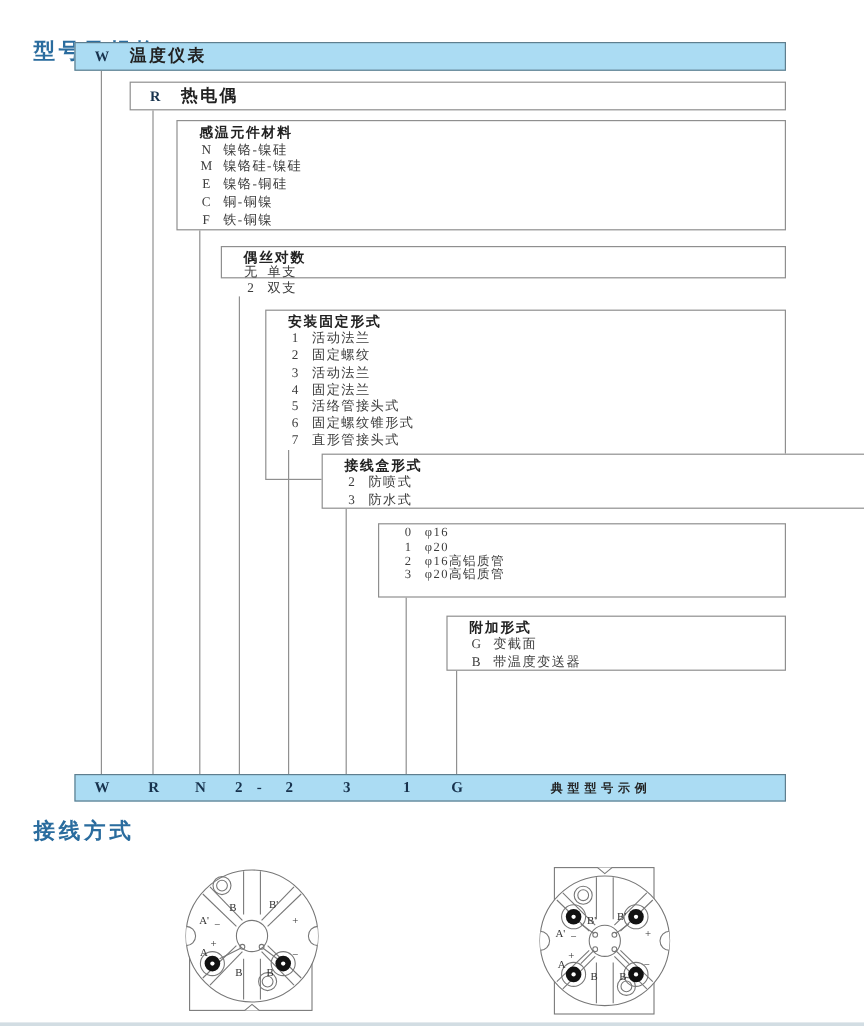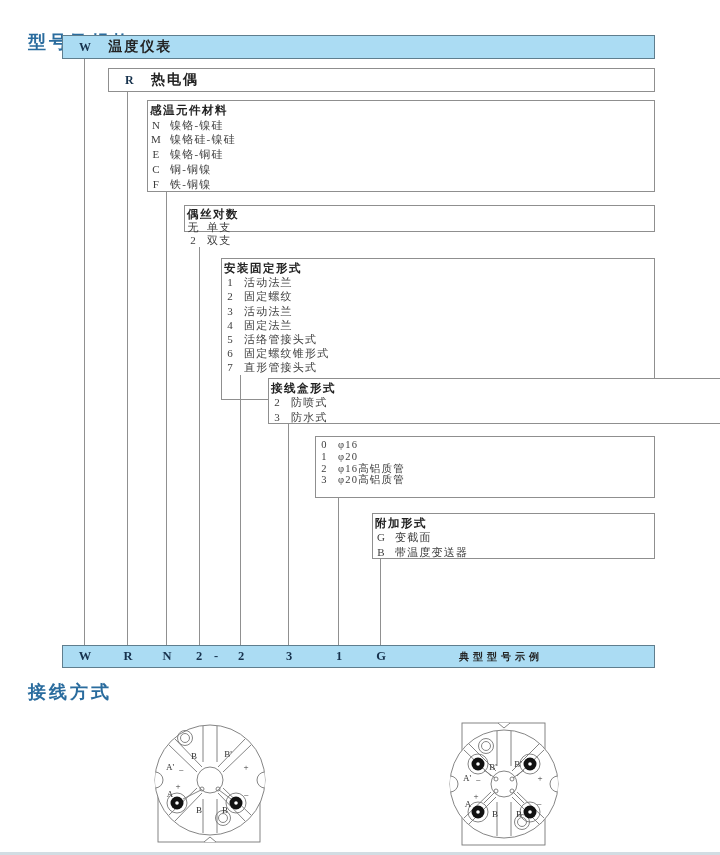--- a/index.html
+++ b/index.html
@@ -4,21 +4,21 @@
 <style>
   html,body{margin:0;padding:0;background:#fff;}
   .page{position:relative;width:720px;height:855px;background:#ffffff;overflow:hidden;
         font-family:"Liberation Serif","DejaVu Serif",serif;color:#333;}
   .sec-title{position:absolute;margin:0;font-size:18px;font-weight:bold;color:#2a6c9e;
         letter-spacing:3px;font-family:"DejaVu Sans","Liberation Sans",sans-serif;}
   .t1{left:28px;top:6px;margin-top:24px;}
   .t2{left:28px;top:680px;}
 
   .obox{position:absolute;border:1px solid #8f8f8f;background:#fff;box-sizing:border-box;
-        font-size:11px;letter-spacing:1.2px;padding:2px 0 0 2px;}
+        font-size:11px;letter-spacing:1.2px;padding:2px 0 0 18px;}
   .obox.blue{background:#abdcf3;border-color:#5f7e8e;}
   .codebox{display:flex;align-items:center;gap:16px;padding:0 0 0 16px;}
   .codebox .code{font-weight:bold;color:#17324d;font-size:12px;}
   .codebox .label{font-weight:bold;color:#222;font-size:14px;letter-spacing:2px;
         font-family:"DejaVu Sans","Liberation Sans",sans-serif;}
   .btitle{font-weight:bold;color:#222;font-family:"DejaVu Sans","Liberation Sans",sans-serif;
         font-size:11.5px;letter-spacing:1.5px;}
   .row{display:flex;gap:7px;color:#3c3c3c;}
   .row .code{min-width:13px;text-align:center;}
 

